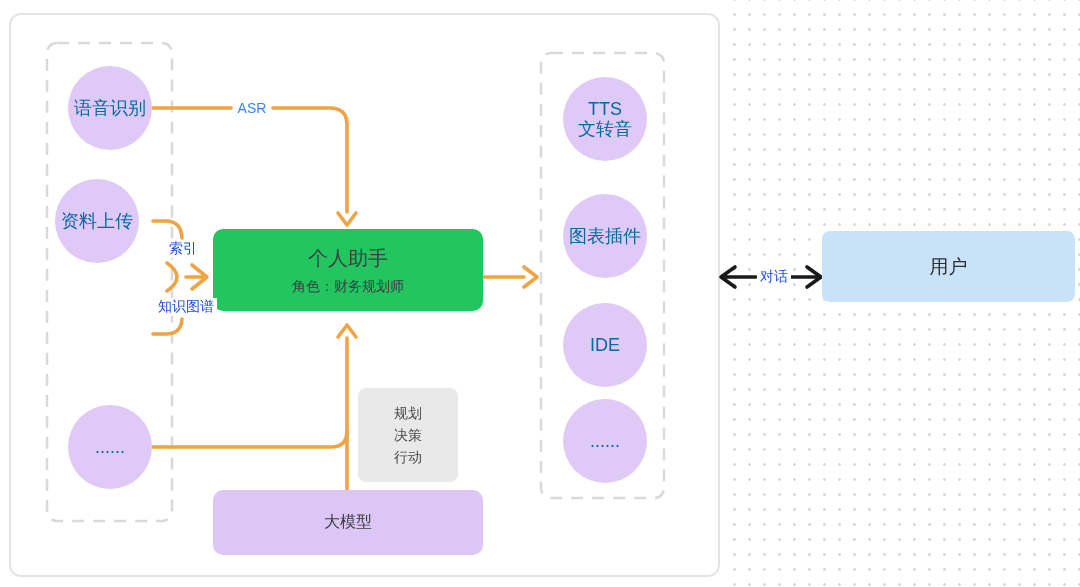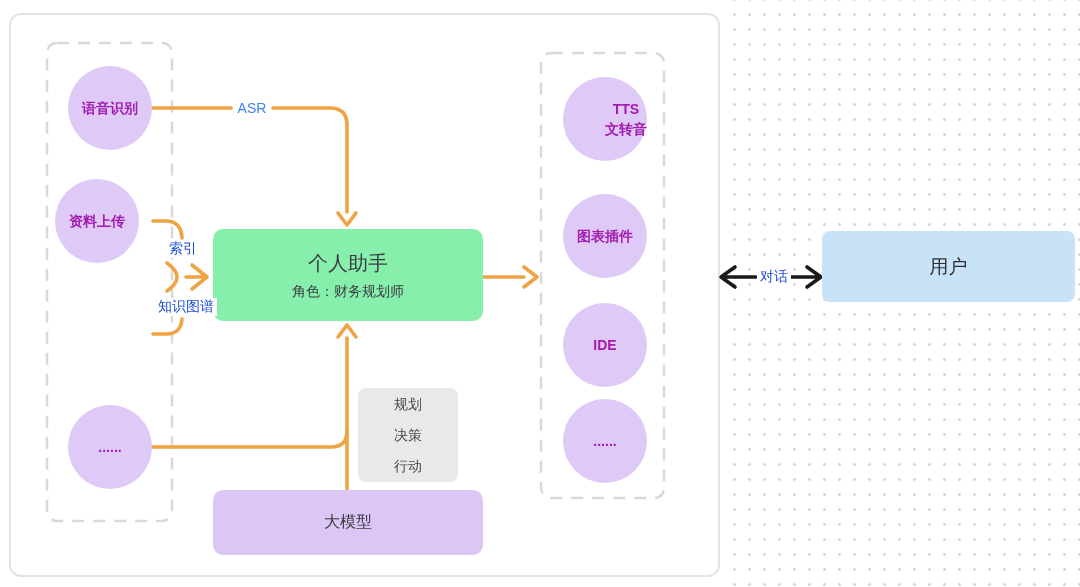--- a/index.html
+++ b/index.html
@@ -42,51 +42,50 @@
     position: absolute;
     width: 84px; height: 84px;
     border-radius: 50%;
     background: #dfc9f6;
     display: flex;
     align-items: center;
     justify-content: center;
     text-align: center;
   }
   .node-label {
-    font-size: 14px;
+    font-size: 18px;
     line-height: 20px;
-    color: #a21caf;
+    color: #0369a1;
     white-space: pre-line;
-    font-weight: bold;
   }
   .box {
     position: absolute;
     border-radius: 10px;
     display: flex;
     flex-direction: column;
     align-items: center;
     justify-content: center;
     text-align: center;
   }
   .assistant-box {
     left: 213px; top: 229px;
-    width: 270px; height: 92px;
-    background: #86efac;
+    width: 270px; height: 82px;
+    background: #22c55e;
   }
   .assistant-title { font-size: 20px; color: #3c3c43; }
   .assistant-subtitle { font-size: 14px; color: #3c3c43; margin-top: 6px; }
   .planning-box {
     left: 358px; top: 388px;
     width: 100px; height: 94px;
     background: #e9e9e9;
     border-radius: 8px;
   }
   .planning-label {
     font-size: 14px;
-    line-height: 31px;
+    line-height: 22px;
     color: #4a4a4a;
     white-space: pre-line;
   }
   .llm-box {
     left: 213px; top: 490px;
     width: 270px; height: 65px;
     background: #dcc6f5;
   }
   .llm-label { font-size: 16px; color: #3c3c43; }
   .user-box {
@@ -161,21 +160,21 @@
   <div class="box planning-box">
     <div class="planning-label">规划
 决策
 行动</div>
   </div>
 
   <div class="box llm-box">
     <div class="llm-label">大模型</div>
   </div>
 
-  <div class="node" style="left:563px; top:77px;justify-content:flex-end;">
+  <div class="node" style="left:563px; top:77px;">
     <span class="node-label">TTS
 文转音</span>
   </div>
   <div class="node" style="left:563px; top:194px;">
     <span class="node-label">图表插件</span>
   </div>
   <div class="node" style="left:563px; top:303px;">
     <span class="node-label">IDE</span>
   </div>
   <div class="node" style="left:563px; top:399px;">

